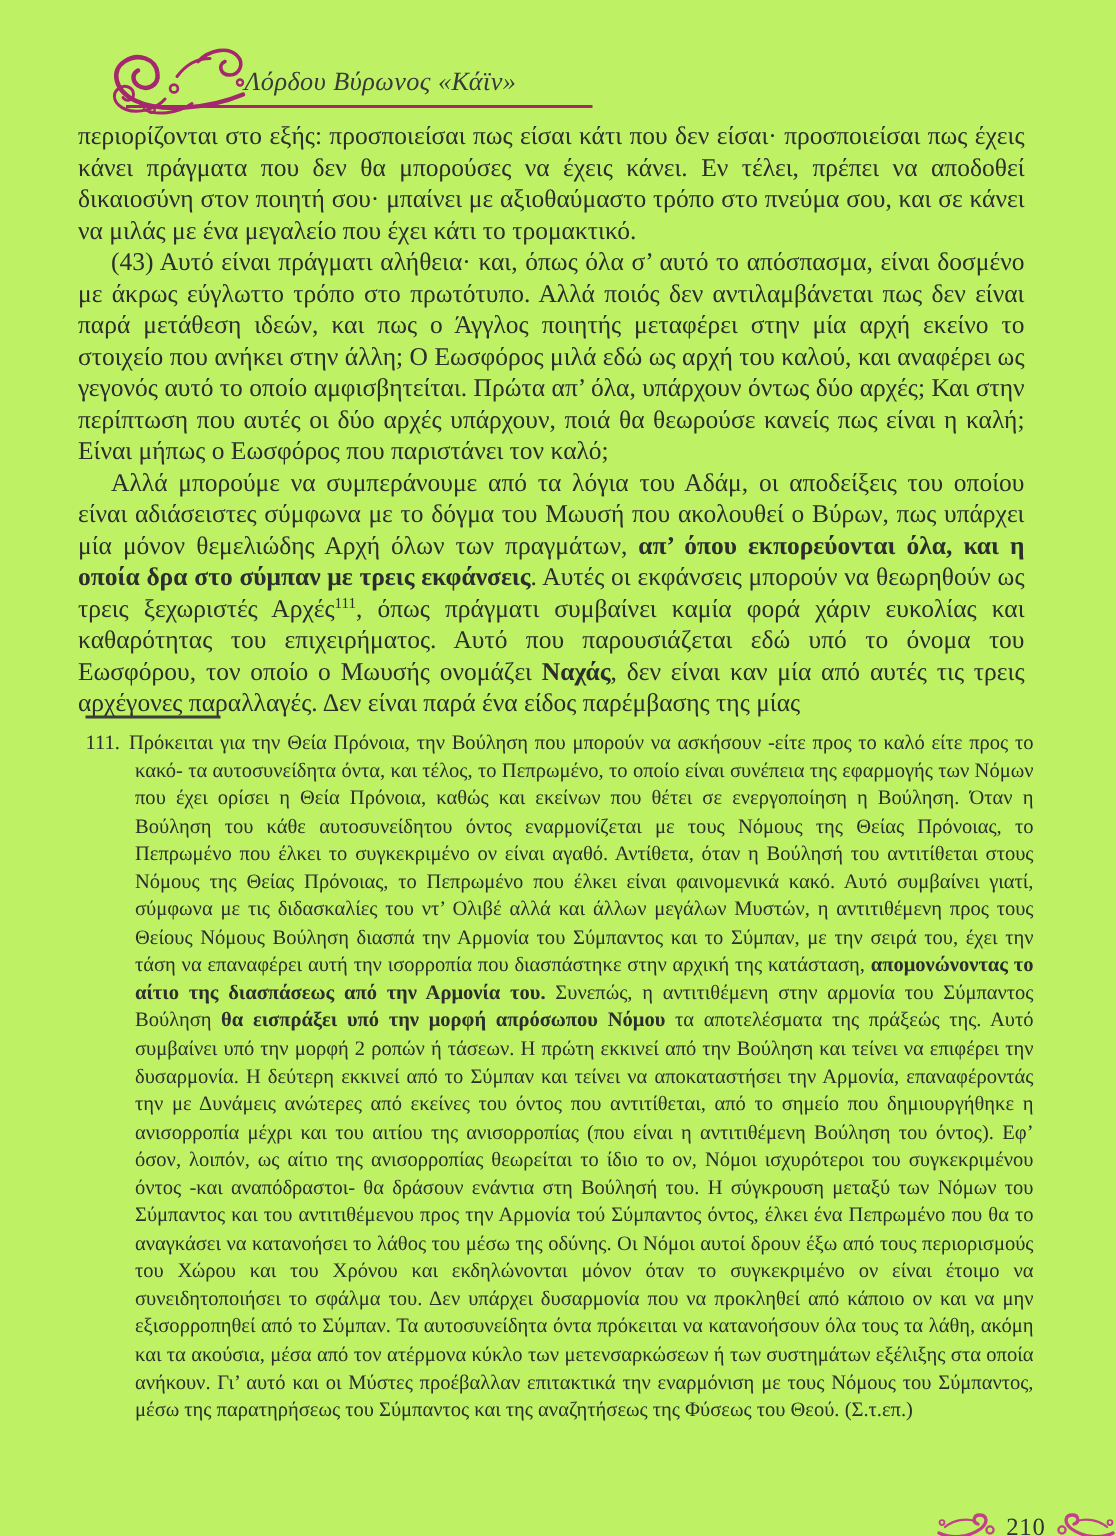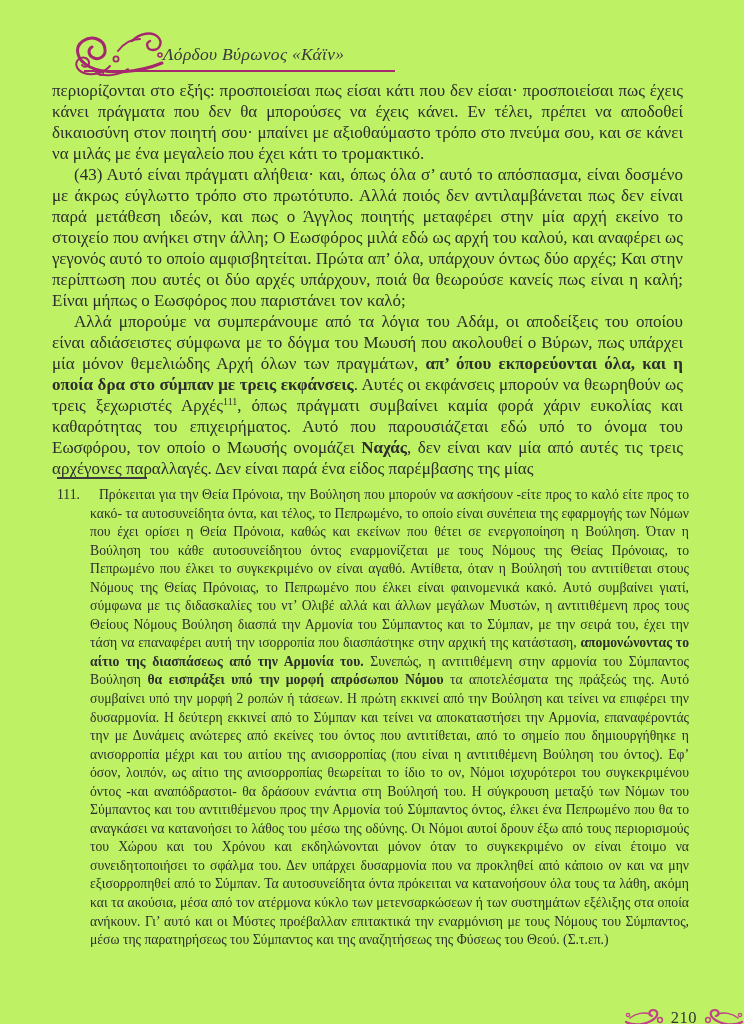--- a/index.html
+++ b/index.html
@@ -74,21 +74,21 @@
     width: 632px;
   }
   .footnote p {
     margin: 0;
     font-size: 13.7px;
     line-height: 18.55px;
     text-align: justify;
     padding-left: 33px;
     text-indent: -33px;
   }
-  .footnote .fn-number { margin-right: 19px; }
+  .footnote .fn-number { margin-right: 6px; }
   
   .footer {
     position: absolute;
     left: 0;
     right: 0;
     top: 981px;
     display: flex;
     justify-content: flex-end;
     align-items: center;
     gap: 7px;

